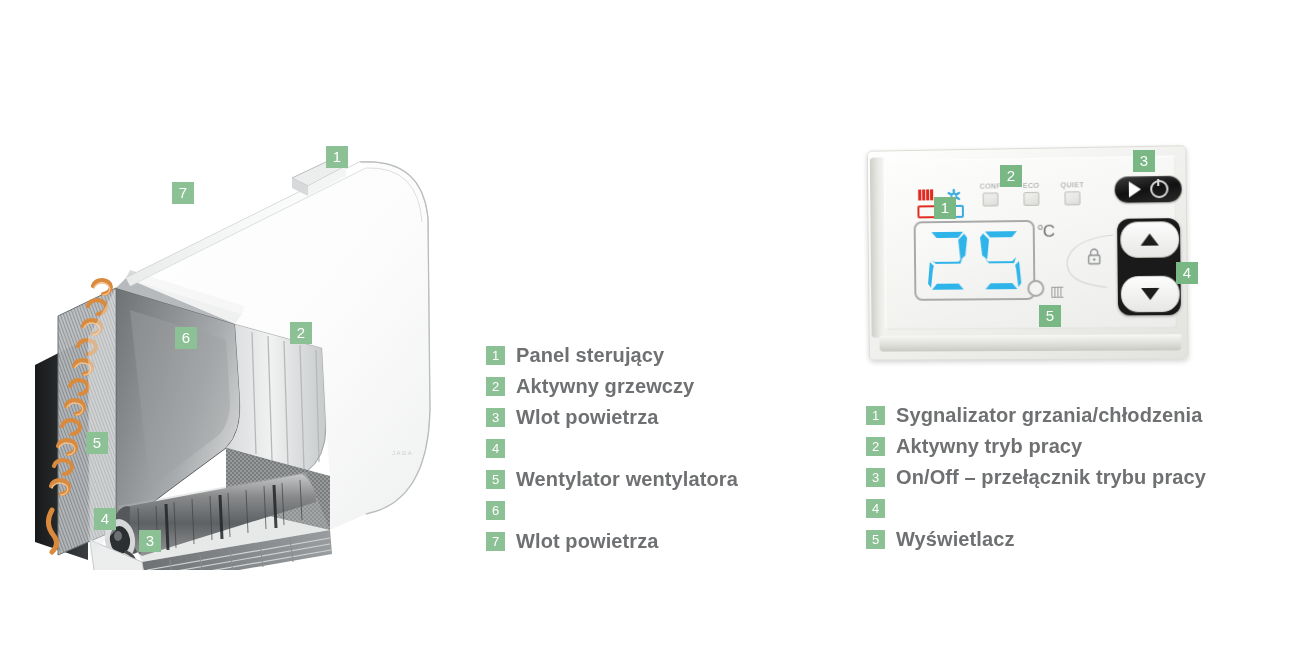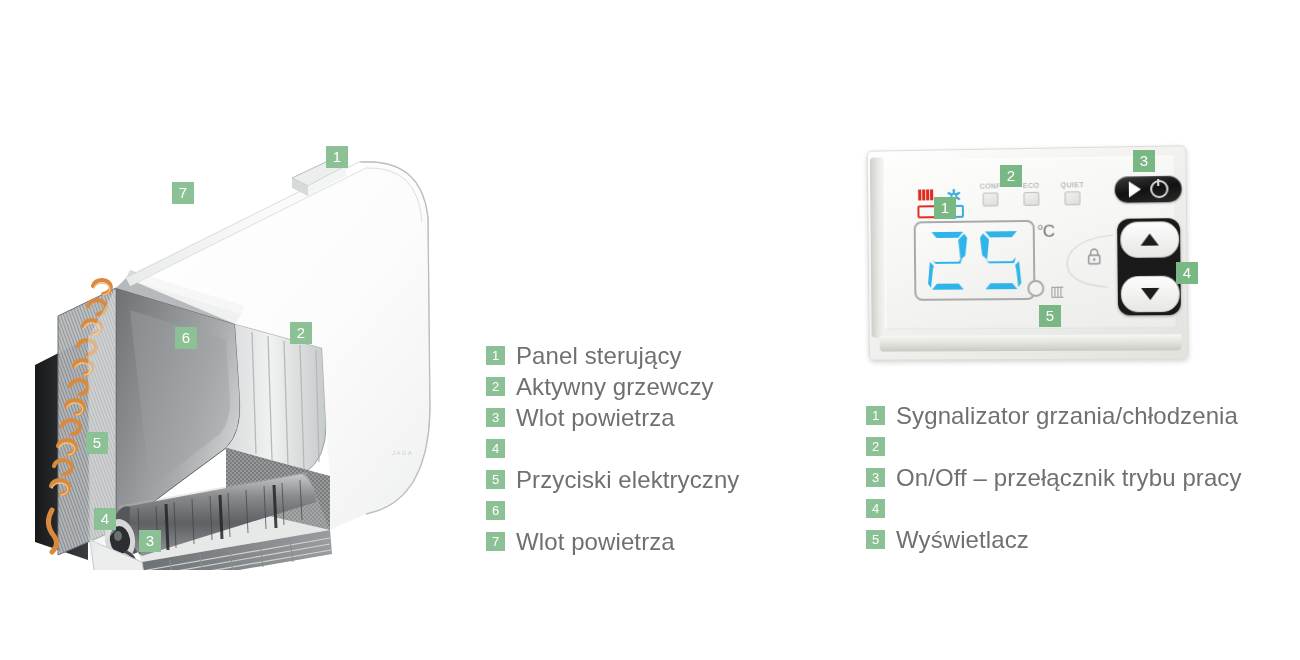--- a/index.html
+++ b/index.html
@@ -50,22 +50,22 @@
     height: 19px;
     background: #8cc195;
     color: #ffffff;
     font-size: 13px;
     line-height: 19px;
     text-align: center;
     margin-right: 11px;
   }
   .legend-label {
     color: #6e7072;
-    font-size: 24px;
-    font-weight: 400;
+    font-size: 20px;
+    font-weight: 700;
     letter-spacing: 0.1px;
     white-space: nowrap;
   }
 
   #legend-left  { left: 486px; top: 340px; }
   #legend-right { left: 866px; top: 400px; }
 
   
   #device-illustration {
     position: absolute;
@@ -546,38 +546,39 @@
   </div>
   <div class="legend-row">
     <span class="legend-num">3</span>
     <span class="legend-label">Wlot powietrza</span>
   </div>
   <div class="legend-row">
     <span class="legend-num">4</span>
   </div>
   <div class="legend-row">
     <span class="legend-num">5</span>
-    <span class="legend-label">Przyciski elektryczny</span>
+    <span class="legend-label">Wentylator wentylatora</span>
   </div>
   <div class="legend-row">
     <span class="legend-num">6</span>
   </div>
   <div class="legend-row">
     <span class="legend-num">7</span>
     <span class="legend-label">Wlot powietrza</span>
   </div>
 </div>
 
 <div class="legend" id="legend-right">
   <div class="legend-row">
     <span class="legend-num">1</span>
     <span class="legend-label">Sygnalizator grzania/chłodzenia</span>
   </div>
   <div class="legend-row">
     <span class="legend-num">2</span>
+    <span class="legend-label">Aktywny tryb pracy</span>
   </div>
   <div class="legend-row">
     <span class="legend-num">3</span>
     <span class="legend-label">On/Off – przełącznik trybu pracy</span>
   </div>
   <div class="legend-row">
     <span class="legend-num">4</span>
   </div>
   <div class="legend-row">
     <span class="legend-num">5</span>

